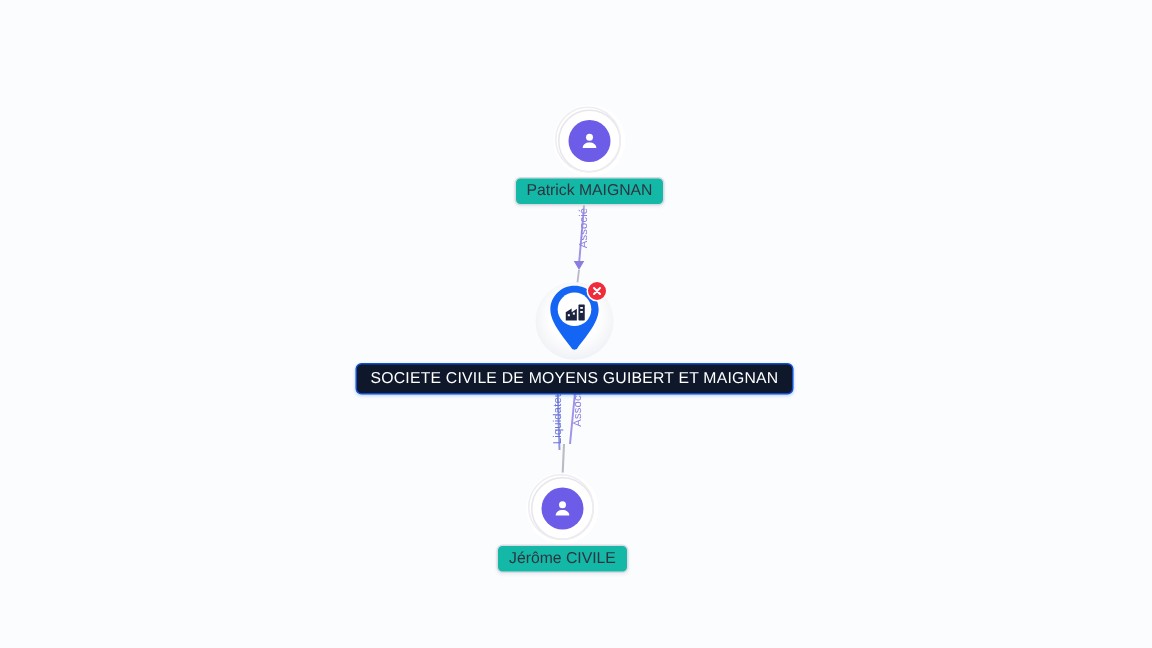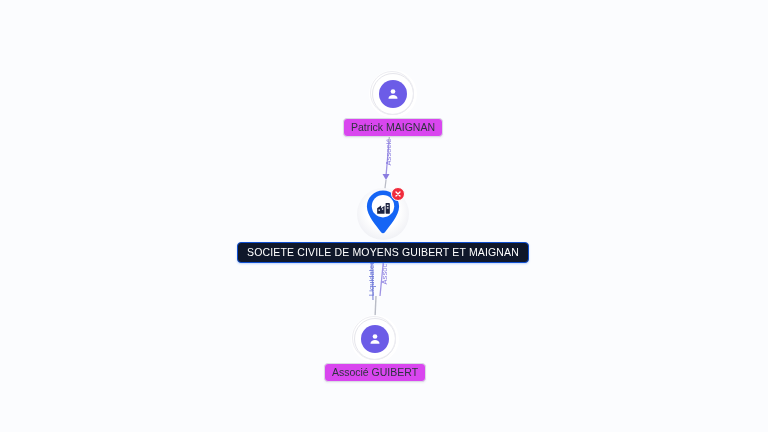--- a/index.html
+++ b/index.html
@@ -61,21 +61,21 @@
     display: flex;
     align-items: center;
     justify-content: center;
     position: relative;
     z-index: 2;
   }
   .person-avatar svg { display: block; }
 
   .node-label-pill {
     margin-top: 3px;
-    background: #d946ef;
+    background: #14b8a6;
     border: 1px solid #d9dbe3;
     border-radius: 4px;
     padding: 2px 7px 3px 7px;
     font-size: 10.5px;
     line-height: 12px;
     color: #2f3340;
     white-space: nowrap;
     box-shadow: 0 1px 2px rgba(60,60,90,0.07);
     position: relative;
     z-index: 3;
@@ -255,16 +255,16 @@
 
   <div class="node" style="left:321px;top:318px;width:108px;">
     <div class="person-halo">
       <div class="person-avatar">
         <svg width="16" height="16" viewBox="0 0 24 24" aria-hidden="true">
           <circle cx="12" cy="8.2" r="3.5" fill="#ffffff"></circle>
           <path d="M5.2 19c0-3.8 3.1-5.6 6.8-5.6s6.8 1.8 6.8 5.6z" fill="#ffffff"></path>
         </svg>
       </div>
     </div>
-    <div class="node-label-pill">Associé GUIBERT</div>
+    <div class="node-label-pill">Jérôme CIVILE</div>
   </div>
 
 </div>
 
 </body></html>

